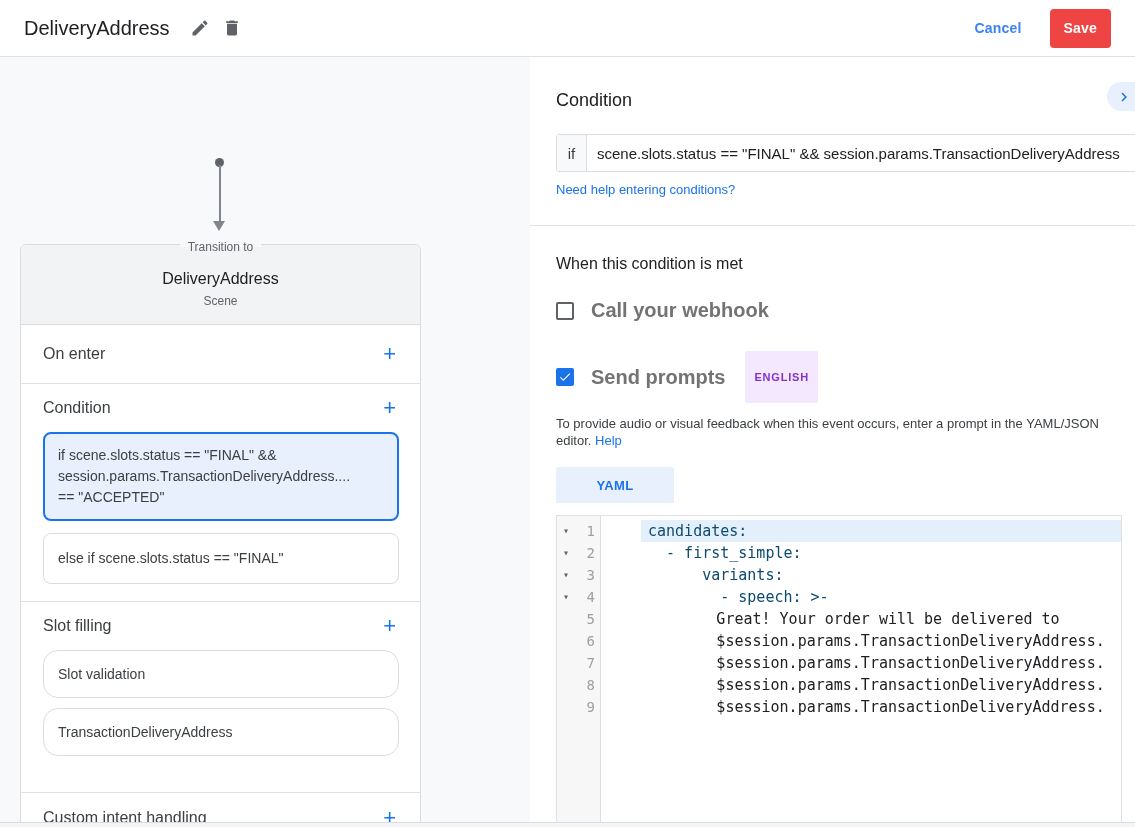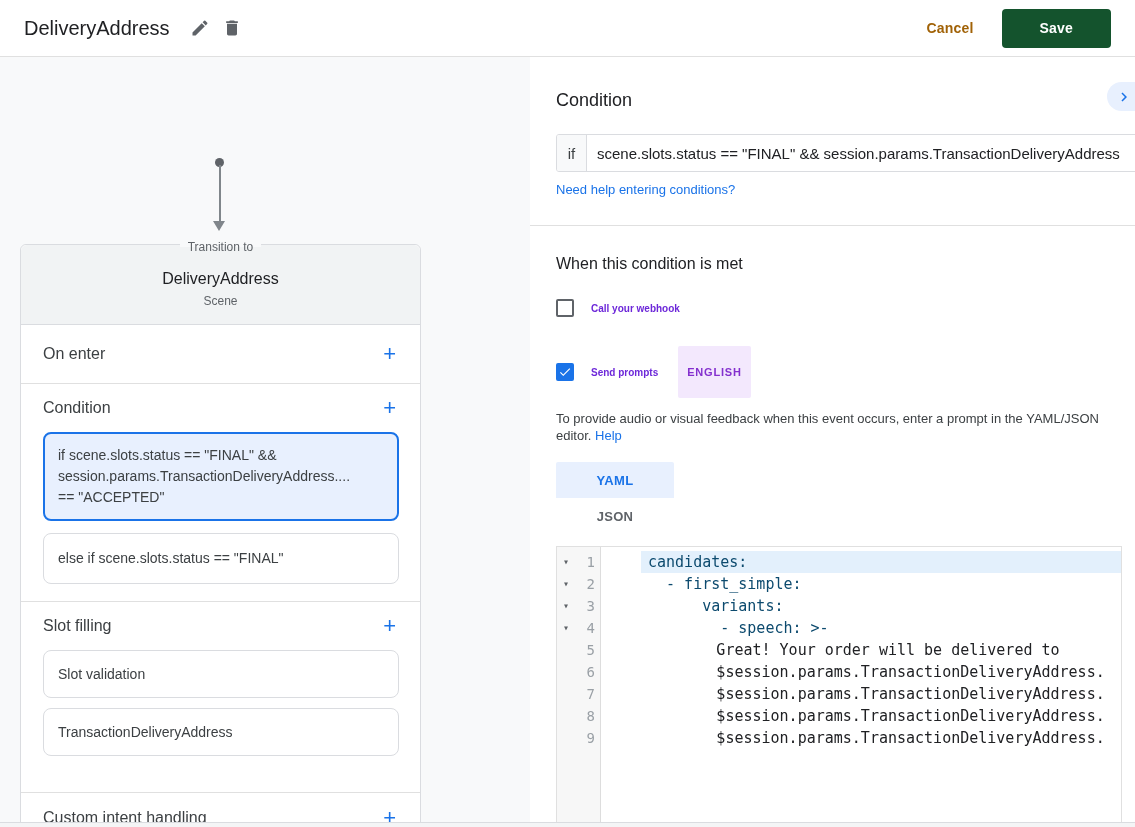--- a/index.html
+++ b/index.html
@@ -8,23 +8,23 @@
   #page { position:relative; width:1135px; height:827px; overflow:hidden; background:#fff; }
 
   
   .topbar { position:absolute; top:0; left:0; right:0; height:57px; background:#fff;
             border-bottom:1px solid #e0e0e0; display:flex; align-items:center; padding:0 24px; z-index:6; }
   .topbar-title { font-size:20px; color:#202124; }
   .icon-btn { background:none; border:none; cursor:pointer; padding:6px; display:flex; align-items:center; }
   .icon-btn svg { fill:#5f6368; }
   .edit-btn { margin-left:14px; }
   .topbar-spacer { flex:1; }
-  .cancel-btn { background:none; border:none; color:#a16207; font-size:14px; font-weight:700;
+  .cancel-btn { background:none; border:none; color:#3b82f6; font-size:14px; font-weight:700;
                 font-family:"Liberation Sans",sans-serif; cursor:pointer; margin-right:28px; letter-spacing:.2px; }
-  .save-btn { background:#14532d; color:#fff; border:none; border-radius:4px; height:39px; padding:0 38px;
+  .save-btn { background:#ef4444; color:#fff; border:none; border-radius:4px; height:39px; padding:0 14px;
               font-size:14px; font-weight:700; font-family:"Liberation Sans",sans-serif; cursor:pointer; letter-spacing:.2px; }
 
   
   .left-panel  { position:absolute; top:57px; left:0; width:530px; height:770px; background:#f8f9fa; }
   .right-panel { position:absolute; top:57px; left:530px; width:605px; height:770px; background:#fff; }
 
   
   .from-box { position:absolute; left:88px; top:15px; width:263px; height:91px; background:#fff;
               border:1px solid #dadce0; border-radius:6px; }
   .box-legend { position:absolute; top:-8px; left:0; right:0; text-align:center; }
@@ -56,21 +56,21 @@
 
   .cond-label-row, .slot-label-row, .custom-label-row { height:48px; }
   .custom-label-row { height:50px; }
 
   .cond-card { margin:0 21px 0 22px; border-radius:8px; font-size:14px; color:#3c4043; line-height:21px; cursor:pointer; }
   .cond-card.selected { background:#e8f0fe; border:2px solid #1a73e8; padding:11px 13px; }
   .cond-card.plain { background:#fff; border:1px solid #dadce0; padding:14px; margin-top:12px; }
   .section-sep { border-bottom:1px solid #e0e0e0; }
   .cond-section { padding-bottom:17px; }
   .slot-section { padding-bottom:36px; }
-  .slot-card { margin:0 21px 0 22px; background:#fff; border:1px solid #dadce0; border-radius:8px;
+  .slot-card { margin:0 21px 0 22px; background:#fff; border:1px solid #dadce0; border-radius:15px;
                padding:15px 14px; font-size:14px; color:#3c4043; cursor:pointer; }
   .slot-card + .slot-card { margin-top:10px; }
 
   
   .cond-heading { margin:33px 0 0 26px; font-size:18px; font-weight:400; color:#202124; }
   .expand-btn { position:absolute; top:25px; right:-14px; width:42px; height:29px; border:none; border-radius:15px;
                 background:#e8f0fe; cursor:pointer; display:flex; align-items:center; padding-left:8px; }
   .expand-btn svg { fill:#1a73e8; }
 
   .if-group { display:flex; margin:23px 0 0 26px; width:600px; height:38px; border:1px solid #dadce0; border-radius:3px; overflow:hidden; }
@@ -83,21 +83,21 @@
   .panel-divider { margin-top:27px; border-bottom:1px solid #e0e0e0; }
 
   .when-heading { margin:29px 0 0 26px; font-size:16px; font-weight:400; color:#202124; }
 
   .check-row { display:flex; align-items:center; margin-left:26px; }
   .row-webhook { margin-top:26px; }
   .row-prompts { margin-top:29px; }
   .checkbox { width:18px; height:18px; border-radius:2px; flex:none; cursor:pointer; }
   .checkbox.unchecked { border:2px solid #5f6368; background:#fff; }
   .checkbox.checked { background:#1a73e8; display:flex; align-items:center; justify-content:center; }
-  .check-label { margin-left:17px; font-size:10px; font-weight:700; color:#6d28d9; }
+  .check-label { margin-left:17px; font-size:20px; font-weight:700; color:#737373; }
   .lang-badge { margin-left:20px; background:#f3e8fd; color:#8430ce; font-size:11px; font-weight:700;
                 letter-spacing:.8px; padding:20px 9px; border-radius:2px; }
 
   .prompt-note { margin:13px 26px 0 26px; max-width:560px; font-size:13px; color:#3c4043; line-height:16.5px; }
   .prompt-note a { color:#1a73e8; text-decoration:none; }
 
   .tabs { display:flex; margin:18px 0 0 26px;flex-direction:column; }
   .tab { width:118px; height:36px; display:flex; align-items:center; justify-content:center;
          font-size:13px; font-weight:700; letter-spacing:.3px; cursor:pointer; border-radius:2px 2px 0 0; }
   .tab.active { background:#e8f0fe; color:#1a73e8; }
@@ -225,21 +225,20 @@
           </svg>
       </div>
       <span class="check-label">Send prompts</span>
       <span class="lang-badge">ENGLISH</span>
     </div>
 
     <p class="prompt-note"><span>To provide audio or visual feedback when this event occurs, enter a prompt in the YAML/JSON editor. </span><a href="#">Help</a></p>
 
     <div class="tabs">
       <div class="tab active">YAML</div>
-      <div class="tab inactive">JSON</div>
     </div>
 
     <div class="editor">
       <div class="gutter-bg"></div>
       <div class="code-lines">
         <div class="code-line">
           <span class="fold-cell">▾</span>
           <span class="num-cell">1</span>
           <span class="code-cell key active">candidates:</span>
         </div>

